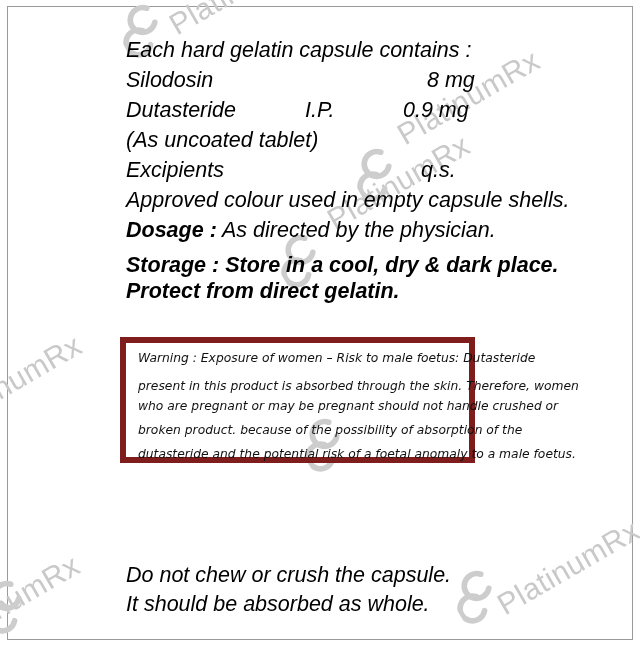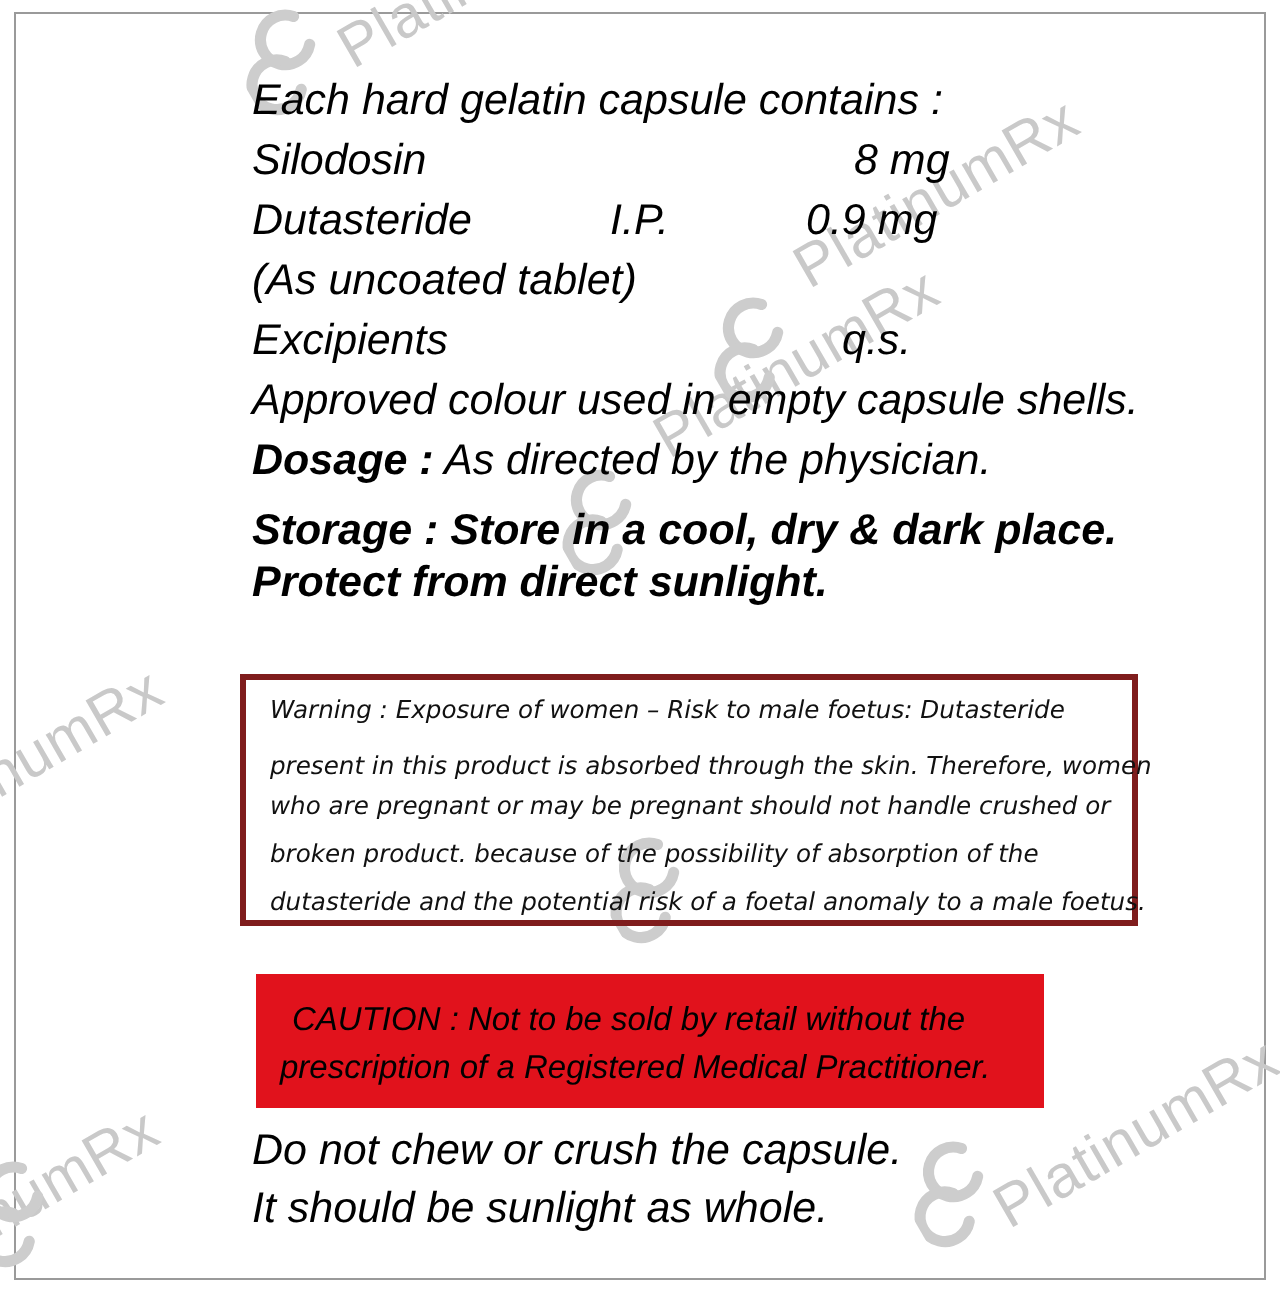--- a/index.html
+++ b/index.html
@@ -76,23 +76,23 @@
     font-size: 21.5px;
     line-height: 24px;
     white-space: nowrap;
   }
 
   
   #warning-box {
     position: absolute;
     left: 120px;
     top: 337px;
-    width: 449px;
+    width: 355px;
     height: 126px;
-    border: 3px solid #7f1d1d;
+    border: 6px solid #7f1d1d;
     box-sizing: border-box;
     background: transparent;
   }
   #warning-box .wline {
     position: absolute;
     left: 12px;
     right: 10px;
     font-family: "DejaVu Sans", sans-serif;
     font-size: 12.3px;
     color: #111;
@@ -190,33 +190,29 @@
 
     <div class="line" style="top:188px;">Approved colour used in empty capsule shells.</div>
 
     <div class="line" style="top:218px;">
       <span class="lbl-bold">Dosage :</span><span> As directed by the physician.</span>
     </div>
 
     <div class="line bold" style="top:253px;">
       <span>Storage :</span><span> Store in a cool, dry &amp; dark place.</span>
     </div>
-    <div class="line bold" style="top:279px;">Protect from direct sunlight.</div>
+    <div class="line bold" style="top:279px;">Protect from direct gelatin.</div>
 
 
     <div id="warning-box">
       <div class="wline" style="top:8px;">Warning :  Exposure  of  women – Risk to male foetus:  Dutasteride</div>
       <div class="wline" style="top:36px;">present in this product  is absorbed through the skin. Therefore, women</div>
       <div class="wline" style="top:56px;">who are pregnant or may be pregnant should not handle crushed or</div>
       <div class="wline" style="top:80px;">broken product. because   of   the   possibility   of   absorption   of   the</div>
       <div class="wline" style="top:104px;text-align:right;">dutasteride and the potential risk of a foetal  anomaly  to a male foetus.</div>
     </div>
 
-    <div id="caution-banner">
-      <div class="cline" style="top:14px;">CAUTION : Not to be sold by retail without the</div>
-      <div class="cline l2" style="top:38px;">prescription of a Registered Medical Practitioner.</div>
-    </div>
 
     <div class="line" style="top:563px;">Do not chew or crush the capsule.</div>
-    <div class="line" style="top:592px;">It should be sunlight as whole.</div>
+    <div class="line" style="top:592px;">It should be absorbed as whole.</div>
 
   </div>
 </div>
 
 </body></html>

